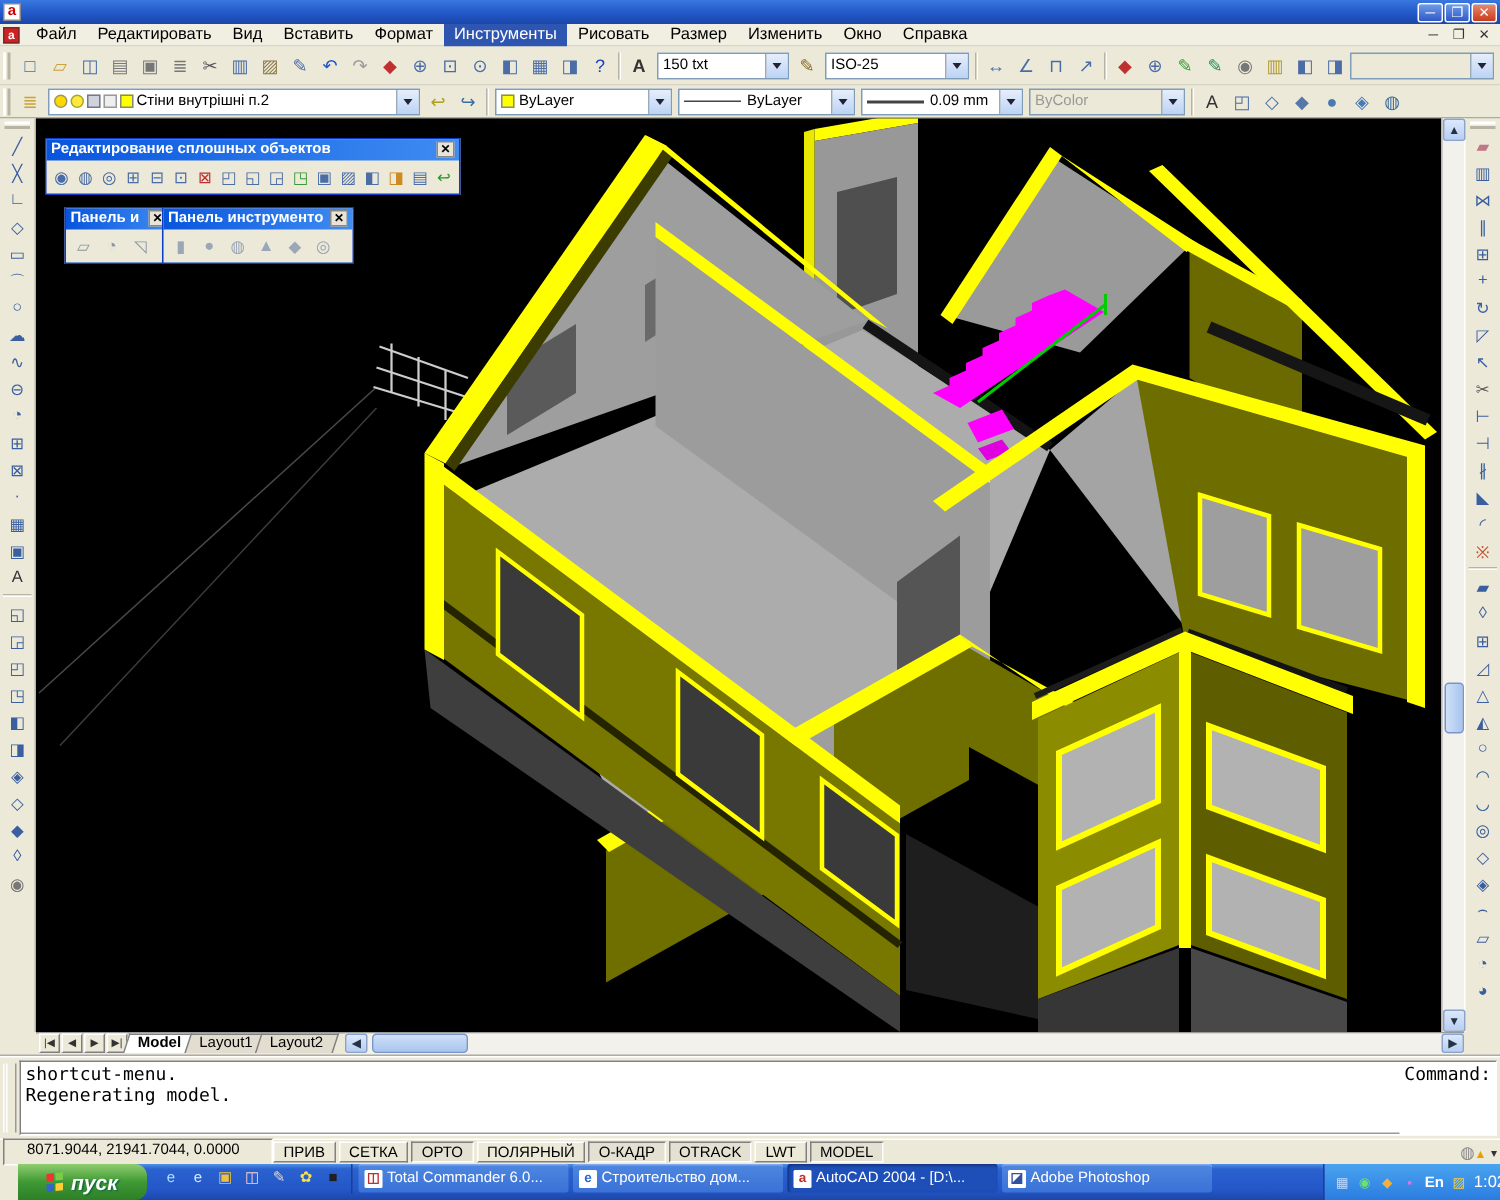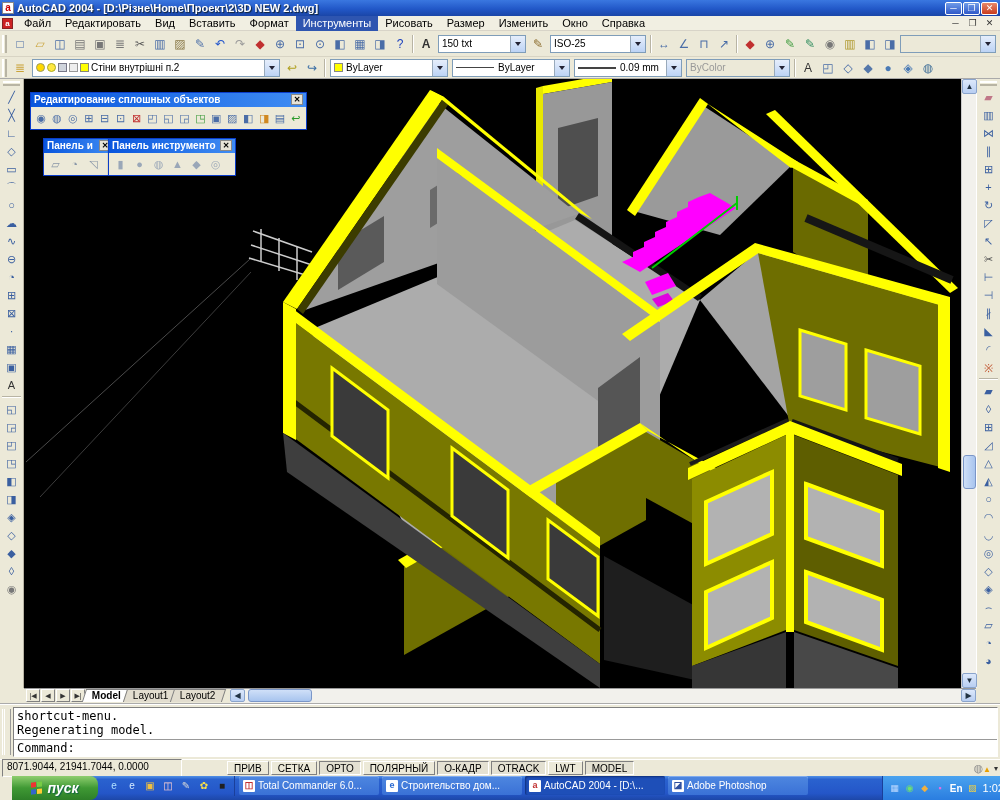--- a/index.html
+++ b/index.html
@@ -96,29 +96,29 @@
   .hthumb { position:absolute; left:18px; top:0; width:64px; height:13px; border-radius:3px;
     background:linear-gradient(180deg,#cfe0f8,#a8c4ee); border:1px solid #7a96c8; }
   .hscroll .right-arrow { position:absolute; right:0; }
   .sbtn3.h { height:13px; line-height:11px; }
 
   
   .cmdwin { position:absolute; left:0; top:703px; width:1000px; height:56px; background:#ECE9D8;
     border-top:2px groove #fff; padding:2px 2px 2px 0; display:flex; }
   .cmdgrip { width:9px; border-left:3px double #fff; border-right:1px solid #999; margin:2px 2px; }
   .cmdbox { flex:1; background:#fff; border:1px solid; border-color:#808080 #fff #fff #808080;
-    font-family:"DejaVu Sans Mono", monospace; font-size:12px; display:flex; flex-direction:column; }
+    font-family:"DejaVu Sans Mono", monospace; font-size:12px; display:flex; }
   .cmdhist { flex:1; padding:1px 3px; border-bottom:1px solid #999; }
   .cmdline { height:16px; padding:1px 3px; }
 
   
   .statusbar { position:absolute; left:0; top:759px; width:1000px; height:17px; background:#ECE9D8;
     display:flex; align-items:center; padding:1px 2px; border-top:1px solid #fff; }
   .coords { width:180px; height:18px; border:1px solid; border-color:#808080 #fff #fff #808080;
-    font-size:10px; padding:0 4px; line-height:13px; margin-right:45px; }
+    font-size:10px; padding:0 15px; line-height:13px; }
   .sbtn { height:14px; padding:0 6px; font-size:10px; line-height:13px; margin-right:2px;
     border:1px solid; border-color:#fff #808080 #808080 #fff; }
   .sbtn.pressed { border-color:#808080 #fff #fff #808080; background:#e4e1d2; }
   .stat-right { margin-left:auto; display:flex; align-items:center; gap:3px; }
   .sat { color:#888; font-size:11px; } .sat b { color:#e8a000; font-size:8px; }
   .chev { font-size:8px; color:#333; }
 
   
   .taskbar { position:absolute; left:12px; top:776px; width:1000px; height:24px;
     background:linear-gradient(180deg,#5191e6 0%,#2a62cf 14%,#2456c8 72%,#1d47a8 100%); display:flex; align-items:flex-start; }
@@ -142,21 +142,20 @@
   .trayicon { width:12px; height:12px; font-size:9px; line-height:12px; text-align:center; }
   .traytime { font-size:11px; }
 
   .svg-layer { image-rendering:pixelated; }
 </style>
 </head>
 <body>
 
 <div class="titlebar">
   <div class="title-icon">a</div>
-  <span class="title-text">AutoCAD 2004 - [D:\Різне\Home\Проект\2\3D NEW 2.dwg]</span>
   <div class="winbtns">
     <div class="wbtn">─</div>
     <div class="wbtn">❐</div>
     <div class="wbtn close">✕</div>
   </div>
 </div>
 
 <div class="menubar">
   <div class="mdi-icon">a</div>
   <div style="display:flex">

